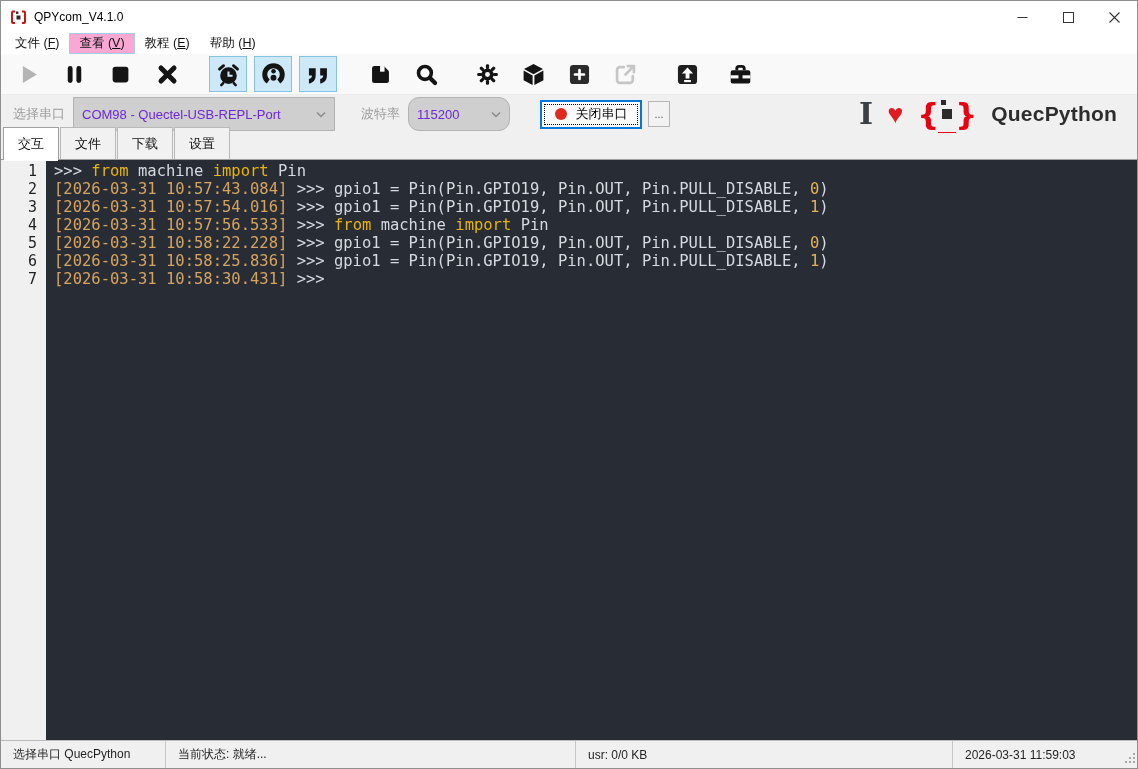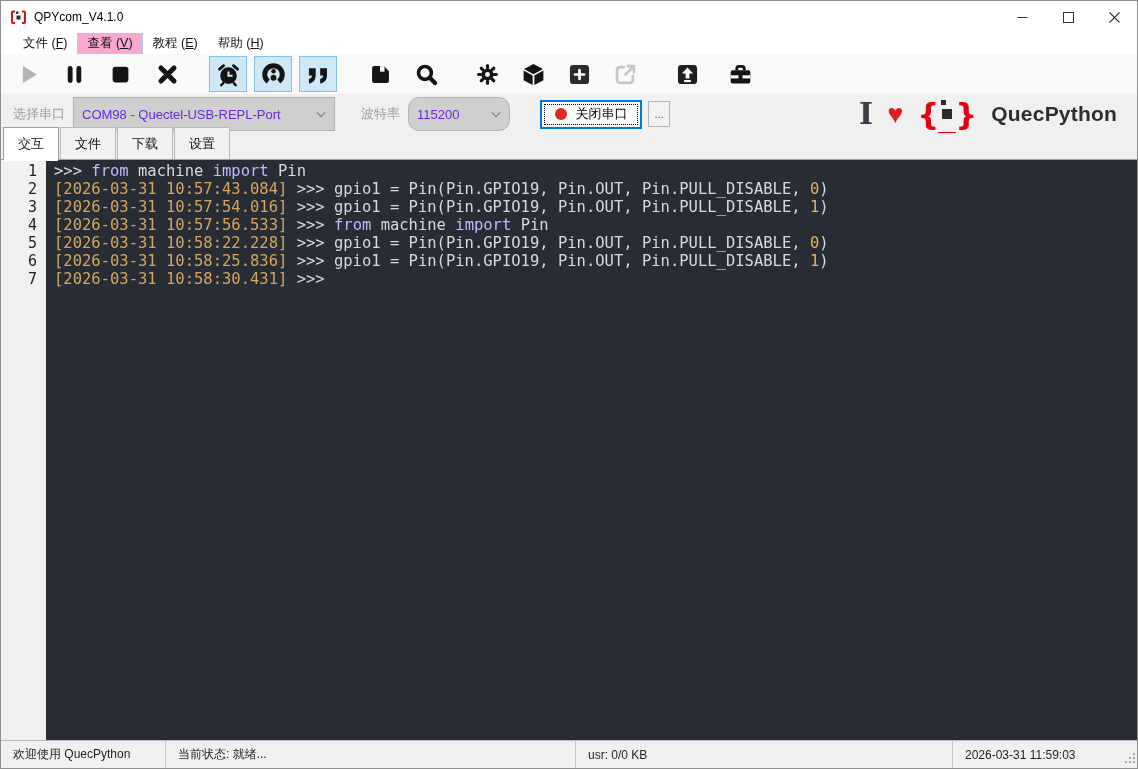--- a/index.html
+++ b/index.html
@@ -10,21 +10,21 @@
     border:1px solid #8f8f8f; display:flex; flex-direction:column;
     overflow:hidden; position:relative;
   }
   
   .titlebar{ height:32px; display:flex; align-items:center; background:#fff; padding-left:9px; flex:0 0 auto;}
   .title-icon{ width:17px; height:17px; display:inline-flex; }
   .title-text{ font-size:12px; color:#000; margin-left:7px; }
   .win-controls{ margin-left:auto; display:flex; height:100%; }
   .win-btn{ width:46px; height:100%; display:flex; align-items:center; justify-content:center; background:transparent; border:none; cursor:pointer;}
   
-  .menubar{ height:21px; display:flex; align-items:stretch; background:#fff; padding-left:12px; font-size:12.5px; color:#111; flex:0 0 auto;}
+  .menubar{ height:21px; display:flex; align-items:stretch; background:#fff; padding-left:4px; font-size:12.5px; color:#111; flex:0 0 auto;}
   .menu-item{ padding:2px 9px 3px 9px; display:flex; align-items:center; border:1px solid transparent; cursor:default;}
   .menu-item.active{ background:#f9a8d4; border:1px solid #a6cdea; }
   
   .toolbar{ height:41px; background:#f9f9f9; display:flex; align-items:center; padding-left:8px; border-bottom:1px solid #ececec; flex:0 0 auto;}
   .tb-btn{ width:38px; height:36px; display:flex; align-items:center; justify-content:center; background:transparent; border:1px solid transparent; cursor:pointer; padding:0;}
   .tb-btn.toggled{ background:#cde8f7; border:1px solid #84c2e6; }
   .tb-btn svg{ width:27px; height:27px; display:block; }
   
   .portbar{ height:38px; background:#f0f0f0; display:flex; align-items:center; padding:0 10px 0 12px; flex:0 0 auto;}
   .gray-label{ font-size:13px; color:#9b9b9b; margin-right:8px; white-space:nowrap;}
@@ -54,21 +54,21 @@
         background:#f1f1f1; border:1px solid #b9b9b9; border-bottom:none; margin-right:1px; cursor:pointer; position:relative;}
   .tab.active{ height:26px; background:#fff; border:1px solid #9e9e9e; border-bottom:none; z-index:2;}
   .tab.active::after{ content:""; position:absolute; left:0; right:0; bottom:-1px; height:1px; background:#fff; z-index:3;}
   
   .terminal{ flex:1 1 auto; display:flex; overflow:hidden; background:#282d35;}
   .gutter{ width:45px; background:#f0f0f0; padding:2px 9px 0 0; text-align:right;
            font-family:"DejaVu Sans Mono", monospace; font-size:15px; line-height:18px; color:#1f1f1f; flex:0 0 auto;}
   .code{ flex:1 1 auto; padding:2px 0 0 8px; font-family:"DejaVu Sans Mono", monospace; font-size:15.5px;
          line-height:18px; white-space:pre; color:#d5d9e0; overflow:hidden;}
   .seg-ts{ color:#d7a45f; }
-  .seg-kw{ color:#c4b5fd; }
+  .seg-kw{ color:#eab308; }
   .seg-num{ color:#e5b15a; }
   .seg-plain{ color:#d5d9e0; }
   
   .statusbar{ height:28px; background:#f0f0f0; border-top:1px solid #b9b9b9; display:flex; align-items:stretch; font-size:12px; color:#1f1f1f; flex:0 0 auto; position:relative;}
   .status-sec{ display:flex; align-items:center; padding-left:12px; border-right:1px solid #c6c6c6; }
   .sec1{ width:165px; } .sec2{ width:410px; } .sec3{ width:377px; }
   .sec4{ flex:1; border-right:none; }
   .grip{ position:absolute; right:2px; bottom:2px; }
 </style>
 </head>
@@ -306,21 +306,21 @@
         <div>3</div>
         <div>4</div>
         <div>5</div>
         <div>6</div>
         <div>7</div>
       </div>
     <div class="code" id="code"><div><span class="seg-plain">&gt;&gt;&gt; </span><span class="seg-kw">from</span><span class="seg-plain"> machine </span><span class="seg-kw">import</span><span class="seg-plain"> Pin</span></div><div><span class="seg-ts">[2026-03-31 10:57:43.084]</span><span class="seg-plain"> &gt;&gt;&gt; gpio1 = Pin(Pin.GPIO19, Pin.OUT, Pin.PULL_DISABLE, </span><span class="seg-num">0</span><span class="seg-plain">)</span></div><div><span class="seg-ts">[2026-03-31 10:57:54.016]</span><span class="seg-plain"> &gt;&gt;&gt; gpio1 = Pin(Pin.GPIO19, Pin.OUT, Pin.PULL_DISABLE, </span><span class="seg-num">1</span><span class="seg-plain">)</span></div><div><span class="seg-ts">[2026-03-31 10:57:56.533]</span><span class="seg-plain"> &gt;&gt;&gt; </span><span class="seg-kw">from</span><span class="seg-plain"> machine </span><span class="seg-kw">import</span><span class="seg-plain"> Pin</span></div><div><span class="seg-ts">[2026-03-31 10:58:22.228]</span><span class="seg-plain"> &gt;&gt;&gt; gpio1 = Pin(Pin.GPIO19, Pin.OUT, Pin.PULL_DISABLE, </span><span class="seg-num">0</span><span class="seg-plain">)</span></div><div><span class="seg-ts">[2026-03-31 10:58:25.836]</span><span class="seg-plain"> &gt;&gt;&gt; gpio1 = Pin(Pin.GPIO19, Pin.OUT, Pin.PULL_DISABLE, </span><span class="seg-num">1</span><span class="seg-plain">)</span></div><div><span class="seg-ts">[2026-03-31 10:58:30.431]</span><span class="seg-plain"> &gt;&gt;&gt;</span></div></div>
   </div>
 
   <div class="statusbar">
-    <div class="status-sec sec1">欢迎使用 QuecPython</div>
+    <div class="status-sec sec1">选择串口 QuecPython</div>
     <div class="status-sec sec2">当前状态: 就绪...</div>
     <div class="status-sec sec3">usr: 0/0 KB</div>
     <div class="status-sec sec4">2026-03-31 11:59:03</div>
     <span class="grip">
       <svg width="10" height="10" viewBox="0 0 10 10">
         <g fill="#a8a8a8">
             <rect x="8" y="0" width="2" height="2"></rect>
             <rect x="8" y="4" width="2" height="2"></rect>
             <rect x="4" y="4" width="2" height="2"></rect>
             <rect x="8" y="8" width="2" height="2"></rect>

